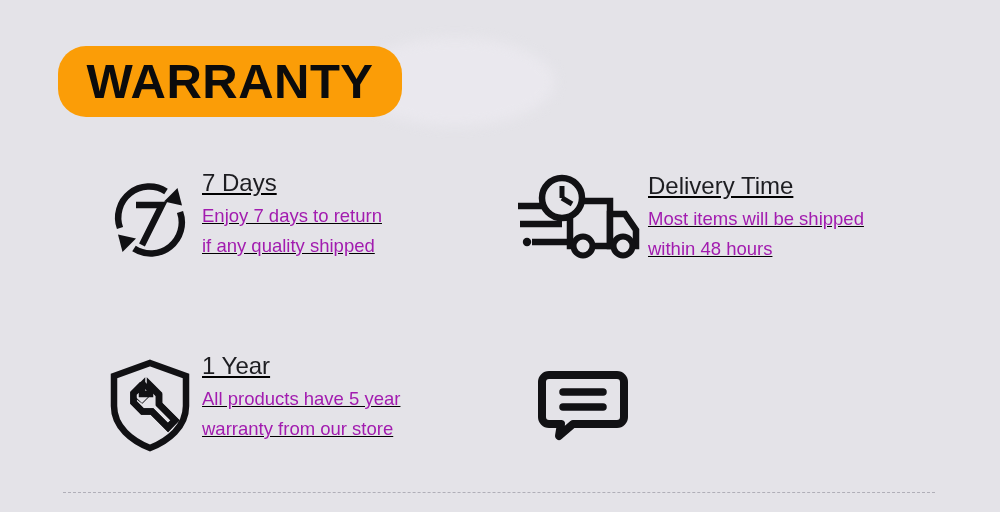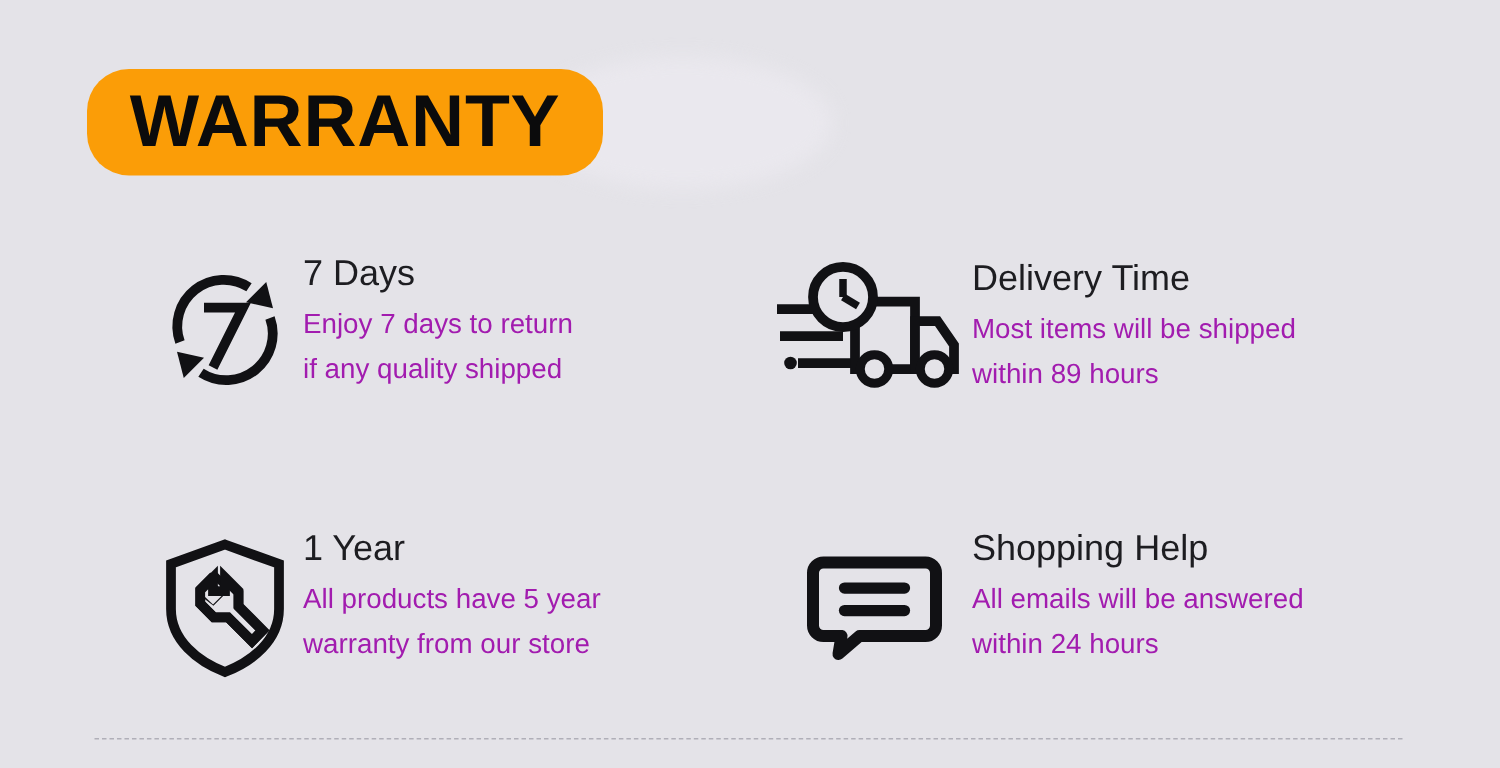--- a/index.html
+++ b/index.html
@@ -68,21 +68,21 @@
     padding-top: 6px;
   }
   #feature-delivery .feature-icon,
   #feature-help .feature-icon {
     width: 130px;
     flex: 0 0 130px;
     justify-content: flex-start;
   }
   #feature-help .feature-icon { justify-content: center; }
 
-  .feature-text { padding-top: 0; }
+  .feature-text { padding-top: 0; text-decoration: underline; }
 
   .feature-heading {
     font-size: 24px;
     color: #1d1d21;
     line-height: 30px;
     margin: 0 0 3px 0;
     white-space: nowrap;
   }
   .feature-body {
     font-size: 18.5px;
@@ -153,21 +153,21 @@
       <circle cx="44" cy="24" r="20" fill="#e4e3e8" stroke="#111114" stroke-width="6.5"></circle>
       <g stroke="#111114" stroke-width="5" stroke-linecap="butt" fill="none">
         <line x1="44" y1="24" x2="44" y2="12"></line>
         <line x1="44" y1="24" x2="54" y2="30"></line>
       </g>
     </svg>
   </div>
   <div class="feature-text">
     <p class="feature-heading">Delivery Time</p>
     <p class="feature-body">Most items will be shipped</p>
-    <p class="feature-body">within 89 hours</p>
+    <p class="feature-body">within 48 hours</p>
   </div>
 </div>
 
 <div class="feature" id="feature-1year">
   <div class="feature-icon">
     <svg width="92" height="96" viewBox="0 0 92 96" aria-hidden="true">
       <path d="M46 6 L82 19 L82 49 C82 70 64 84 46 91 C28 84 10 70 10 49 L10 19 Z" fill="none" stroke="#111114" stroke-width="6.5" stroke-linejoin="miter"></path>
       <g stroke="#111114" stroke-width="6.5" fill="none" stroke-linejoin="miter" stroke-linecap="butt">
         <path d="M38.5 27 L29.5 36 L29.5 45.5 L38.5 54.5 L48 54.5 L64 70.5 L71 63.5 L55 47.5 L55 38 L46 29"></path>
         <path d="M38.5 27 L46 34.5 L38 42.5 L29.5 36"></path>
@@ -188,20 +188,15 @@
 <div class="feature" id="feature-help">
   <div class="feature-icon">
     <svg width="100" height="92" viewBox="0 0 100 92" aria-hidden="true">
       <path d="M16 18 H84 A7 7 0 0 1 91 25 V60 A7 7 0 0 1 84 67 H40 L26 79 L28 67 H16 A7 7 0 0 1 9 60 V25 A7 7 0 0 1 16 18 Z" fill="none" stroke="#111114" stroke-width="8" stroke-linejoin="round"></path>
       <g stroke="#111114" stroke-width="7.5" stroke-linecap="round">
         <line x1="30" y1="35" x2="70" y2="35"></line>
         <line x1="30" y1="50" x2="70" y2="50"></line>
       </g>
     </svg>
   </div>
-  <div class="feature-text">
-    <p class="feature-heading">Shopping Help</p>
-    <p class="feature-body">All emails will be answered</p>
-    <p class="feature-body">within 24 hours</p>
-  </div>
 </div>
 
 <div id="bottom-divider"></div>
 
 </body></html>

